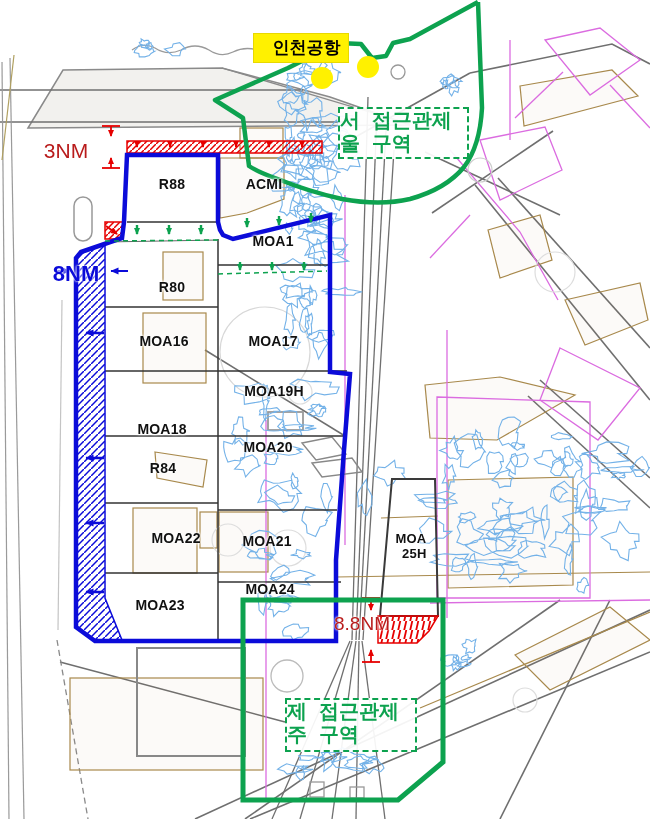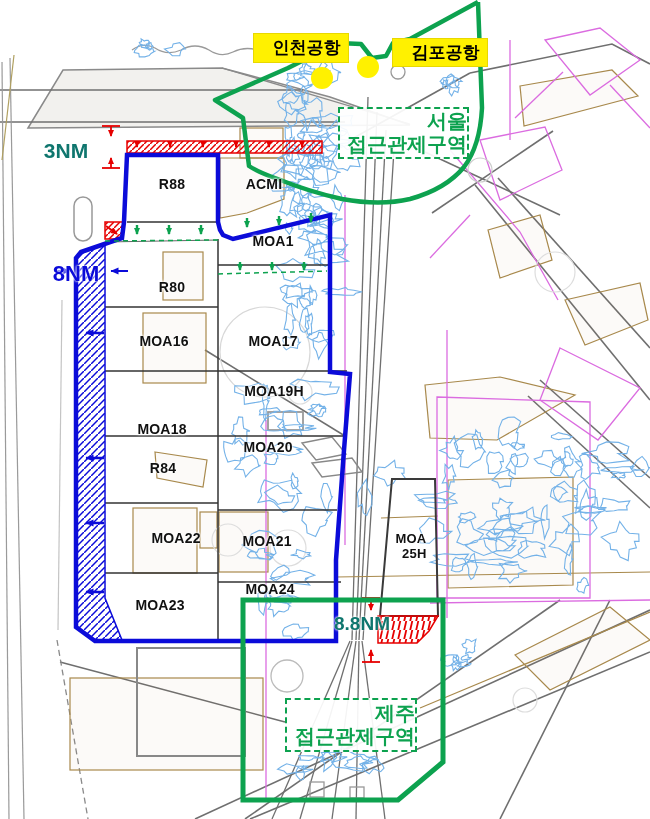--- a/index.html
+++ b/index.html
@@ -3,30 +3,30 @@
 <meta charset="utf-8">
 <style>
   html,body{margin:0;padding:0;background:#fff;}
   .stage{position:relative;width:650px;height:819px;overflow:hidden;background:#ffffff;
          font-family:"Liberation Sans",sans-serif;}
   .stage svg{position:absolute;left:0;top:0;}
   .lbl{position:absolute;transform:translate(-50%,-50%);white-space:nowrap;
        font-weight:bold;color:#111;font-size:14px;letter-spacing:.2px;
        text-shadow:0 0 2px #fff,0 0 3px #fff,0 0 4px #fff;}
   .lbl.small{font-size:13px;text-align:right;line-height:15px;}
-  .meas-red{position:absolute;transform:translate(-50%,-50%);font-weight:bold;color:#0f766e;
+  .meas-red{position:absolute;transform:translate(-50%,-50%);font-weight:normal;color:#b91c1c;
        font-size:21px;white-space:nowrap;text-shadow:0 0 2px #fff,0 0 3px #fff;}
   .meas-blue{position:absolute;transform:translate(-50%,-50%);font-weight:bold;color:#0b0bd9;
        font-size:22px;white-space:nowrap;text-shadow:0 0 2px #fff,0 0 3px #fff;}
   .meas-red.s88{font-size:19px;}
   .apt{position:absolute;background:#fff100;color:#000;font-weight:bold;font-size:17px;
        text-align:center;border:1px solid #e8d800;padding-left:11px;}
   .ctl{position:absolute;border:2px dashed #0da24f;background:rgba(255,255,255,.92);
-       color:#0da24f;font-weight:bold;font-size:20px;text-align:right;line-height:23px;
-       display:flex;flex-direction:column;justify-content:center;}
+       color:#0da24f;font-weight:bold;font-size:20px;text-align:left;line-height:23px;
+       display:flex;flex-direction:row;justify-content:center;}
 </style>
 </head>
 <body>
 
 <div class="stage">
 
 <svg width="650" height="819" viewBox="0 0 650 819">
   <defs>
     <pattern id="hr" width="6" height="6" patternUnits="userSpaceOnUse">
       <path d="M-1,7 L7,-1" stroke="#e60000" stroke-width="1.5"></path>
@@ -246,21 +246,20 @@
   <path d="M478,2 L410,39 L393,43 L386,56 L372,58 L361,44 L338,43 L288,68 L215,100 L243,118 L249,166 Q258,172 275,178 Q310,192 342,199 Q380,206 410,199 Q446,189 464,167 Q480,146 482,108 L478,2" fill="none" stroke="#0da24f" stroke-width="4.5" stroke-linejoin="round"></path>
   <path d="M243,600 L443,600 L443,762 L398,800 L243,800 Z" fill="none" stroke="#0da24f" stroke-width="5" stroke-linejoin="miter"></path>
 
   <g>
     <circle cx="322" cy="78" r="11" fill="#fff100"></circle>
     <circle cx="368" cy="67" r="11" fill="#fff100"></circle>
   </g>
 </svg>
 
 <div class="apt" style="left:253px;top:33px;width:83px;height:28px;line-height:28px;">인천공항</div>
-<div class="apt" style="left:392px;top:38px;width:83px;height:27px;line-height:27px;">김포공항</div>
 
 <div class="ctl" style="left:338px;top:107px;width:127px;height:48px;">
   <span>서울</span>
   <span>접근관제구역</span>
 </div>
 <div class="ctl" style="left:285px;top:698px;width:128px;height:50px;">
   <span>제주</span>
   <span>접근관제구역</span>
 </div>
 

